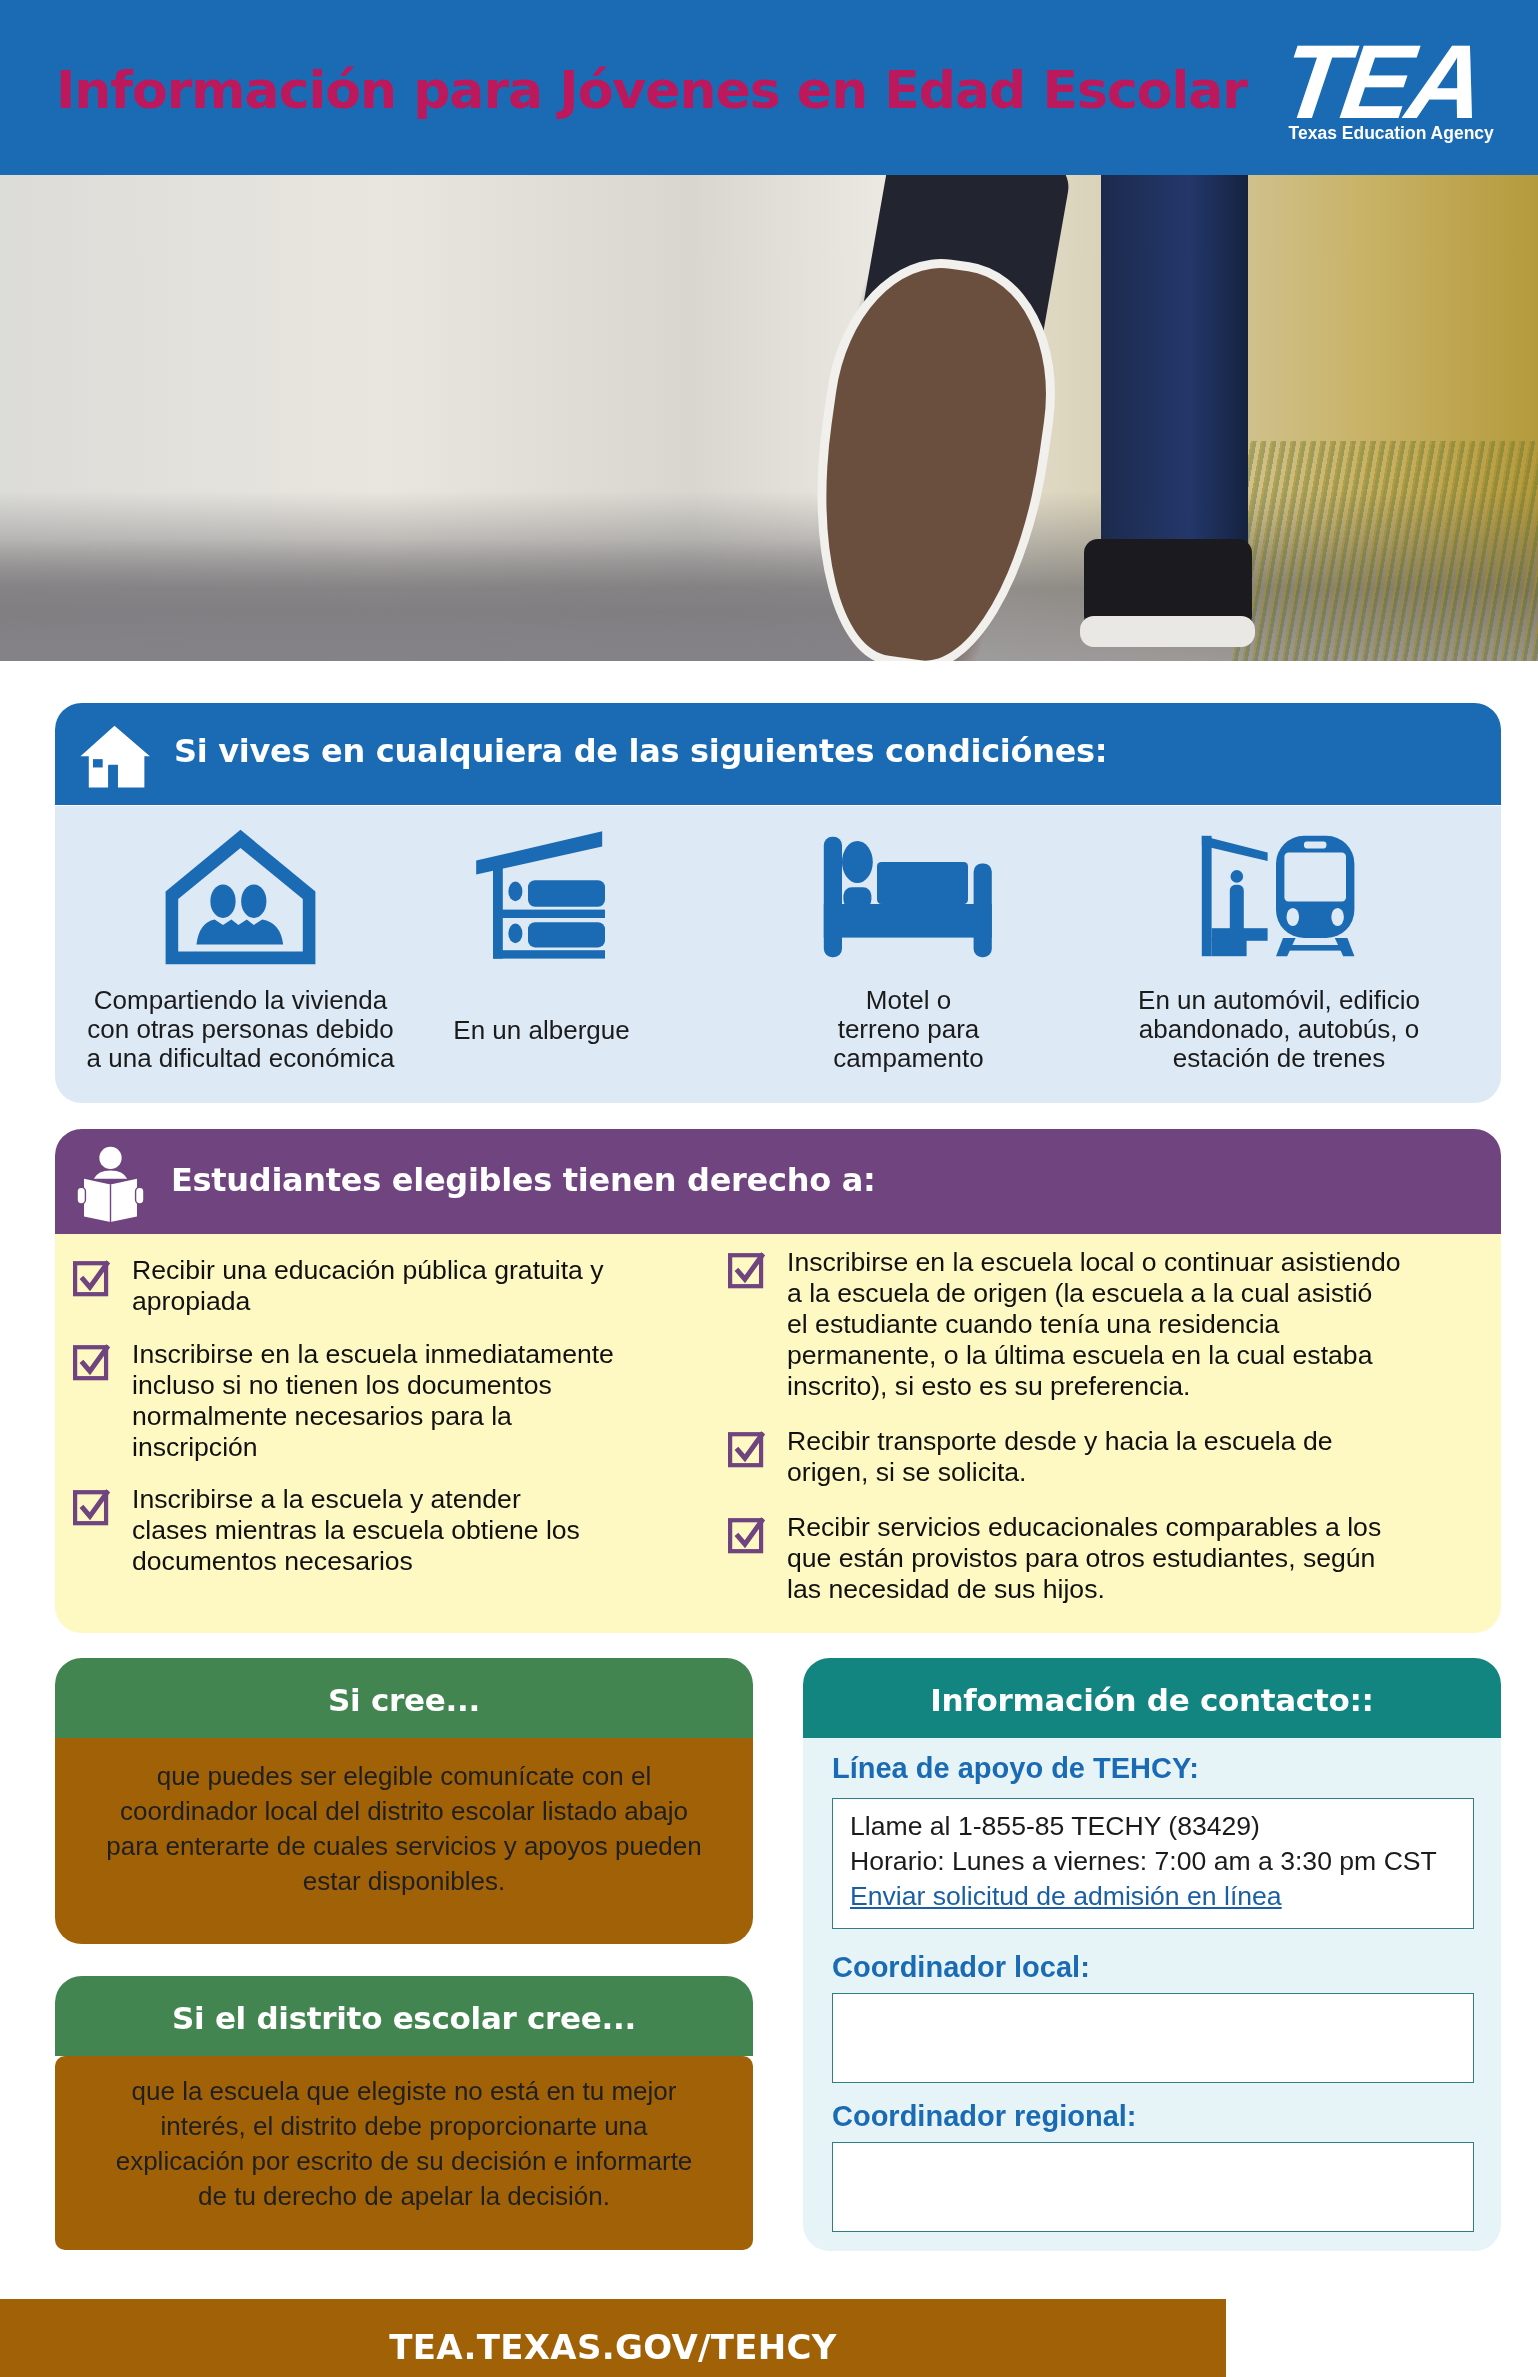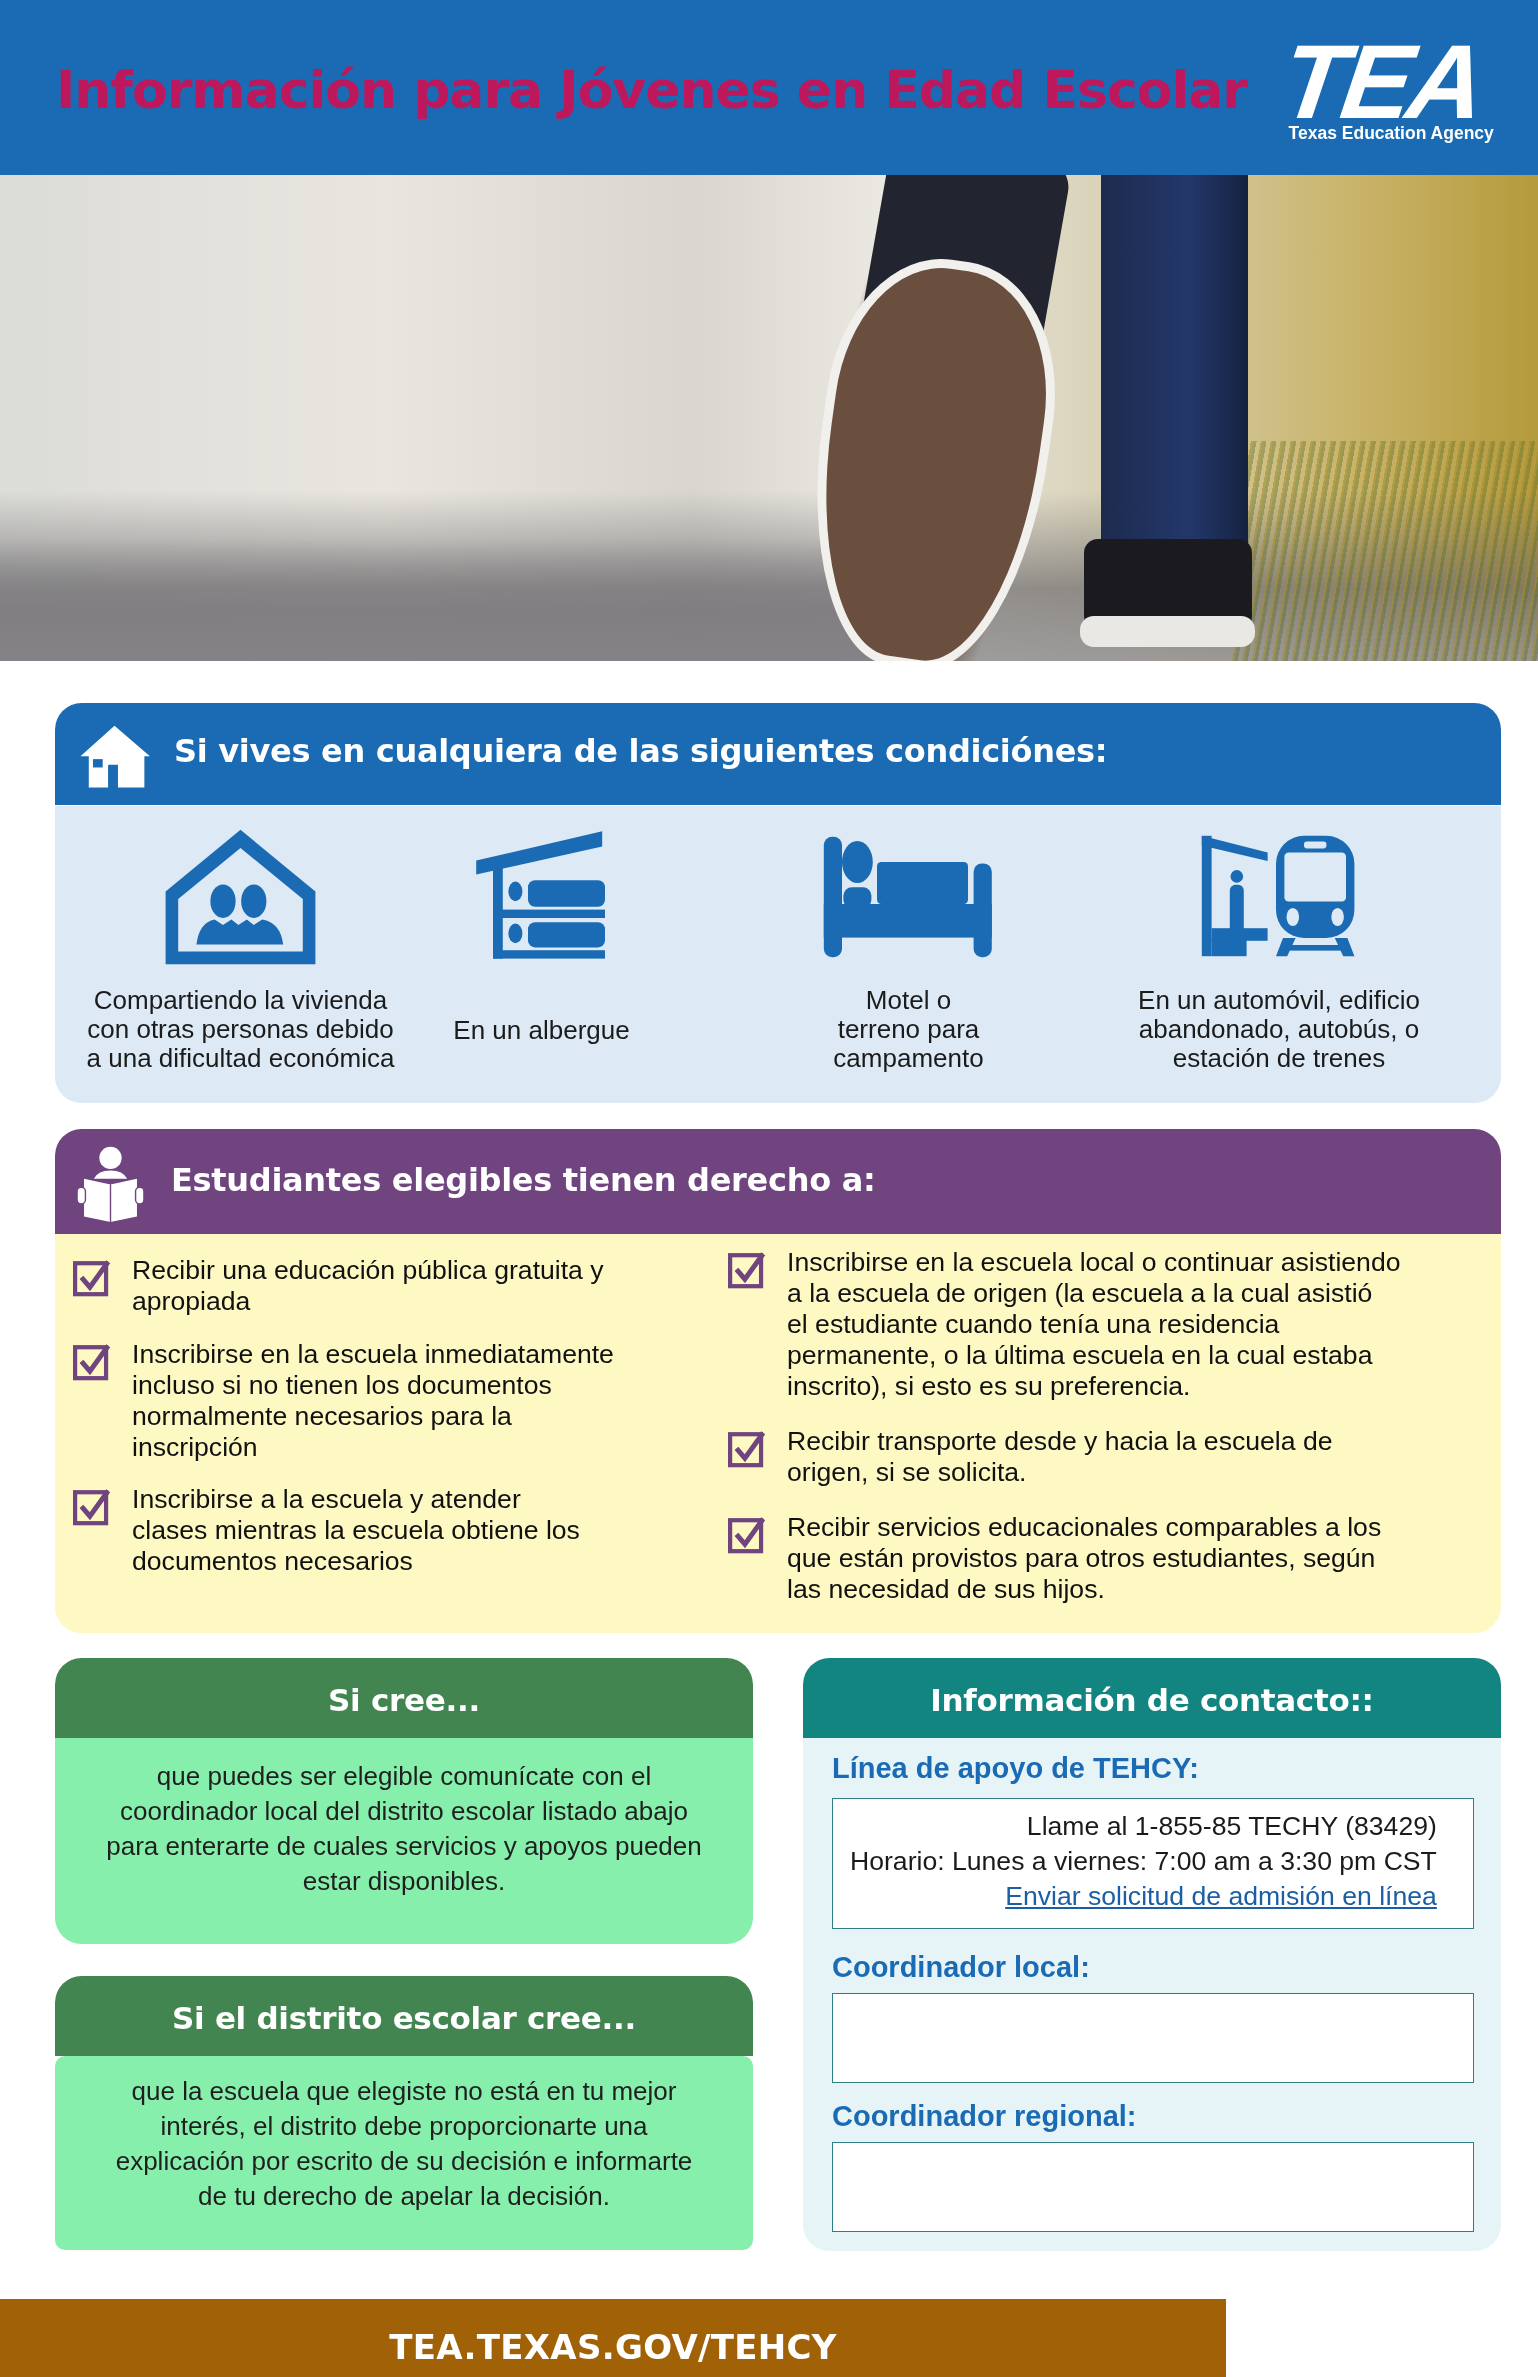--- a/index.html
+++ b/index.html
@@ -47,33 +47,33 @@
   .rights-head-title { position:absolute; left:116px; top:32px; font-weight:bold; font-size:32px; letter-spacing:-0.3px; white-space:nowrap; }
   .reader-icon { position:absolute; left:22.4px; top:15.4px; width:67px; height:78px; }
   .rights-body { left:55px; top:1234px; width:1446px; height:399px; background:#fef9c3; }
   .right-item { position:absolute; display:flex; align-items:flex-start; color:#111; font-family:"Liberation Sans", sans-serif; font-size:26.6px; line-height:31px; }
   .right-item .chk { flex:0 0 auto; width:38px; height:38px; margin-right:21px; margin-top:4.2px; }
   .right-item .txt { white-space:pre-line; }
 
   
   .green-head { background:#428550; height:80px; }
   .green-head-title { position:absolute; left:0; right:0; top:24px; text-align:center; font-weight:bold; font-size:31px; letter-spacing:-0.3px; }
-  .green-body { background:#86efac; }
+  .green-body { background:#a16207; }
   .green-text { position:absolute; left:21px; right:21px; text-align:center; color:#1f1f1f; font-family:"Liberation Sans", sans-serif; font-size:26px; line-height:35px; white-space:pre-line; }
   .g1-head { left:55px; top:1658px; width:698px; }
   .g1-body { left:55px; top:1738px; width:698px; height:206px; }
   .g2-head { left:55px; top:1976px; width:698px; }
   .g2-body { left:55px; top:2056px; width:698px; height:194px;border-radius:10px; }
 
   
   .contact-head { left:803px; top:1658px; width:698px; height:80px; background:#138580; }
   .contact-head-title { position:absolute; left:0; right:0; top:24px; text-align:center; font-weight:bold; font-size:31px; letter-spacing:-0.3px; }
   .contact-body { left:803px; top:1738px; width:698px; height:513px; background:#e6f4f8; }
   .contact-label { position:absolute; left:29px; color:#1a6bb4; font-family:"Liberation Sans", sans-serif; font-weight:bold; font-size:29px; }
-  .contact-box { position:absolute; left:29px; width:642px; background:#fff; border:1.4px solid #2f7e86; box-sizing:border-box;text-align:right; }
+  .contact-box { position:absolute; left:29px; width:642px; background:#fff; border:1.4px solid #2f7e86; box-sizing:border-box; }
   .hotline-lines { position:absolute; left:17px; top:9.8px; font-family:"Liberation Sans", sans-serif; font-size:26.6px; line-height:35px; color:#1b1b1b; }
   .hotline-lines a { color:#1a5fa6; text-decoration:underline; }
 
   
   .footer { left:0; top:2279px; width:1226px; height:99px; background:#a16207;margin-top:20px; }
   .footer-url { position:absolute; left:0; right:0; top:28px; text-align:center; color:#fff; font-weight:bold; font-size:34px; letter-spacing:0.3px; }
 </style>
 </head>
 <body>
 

